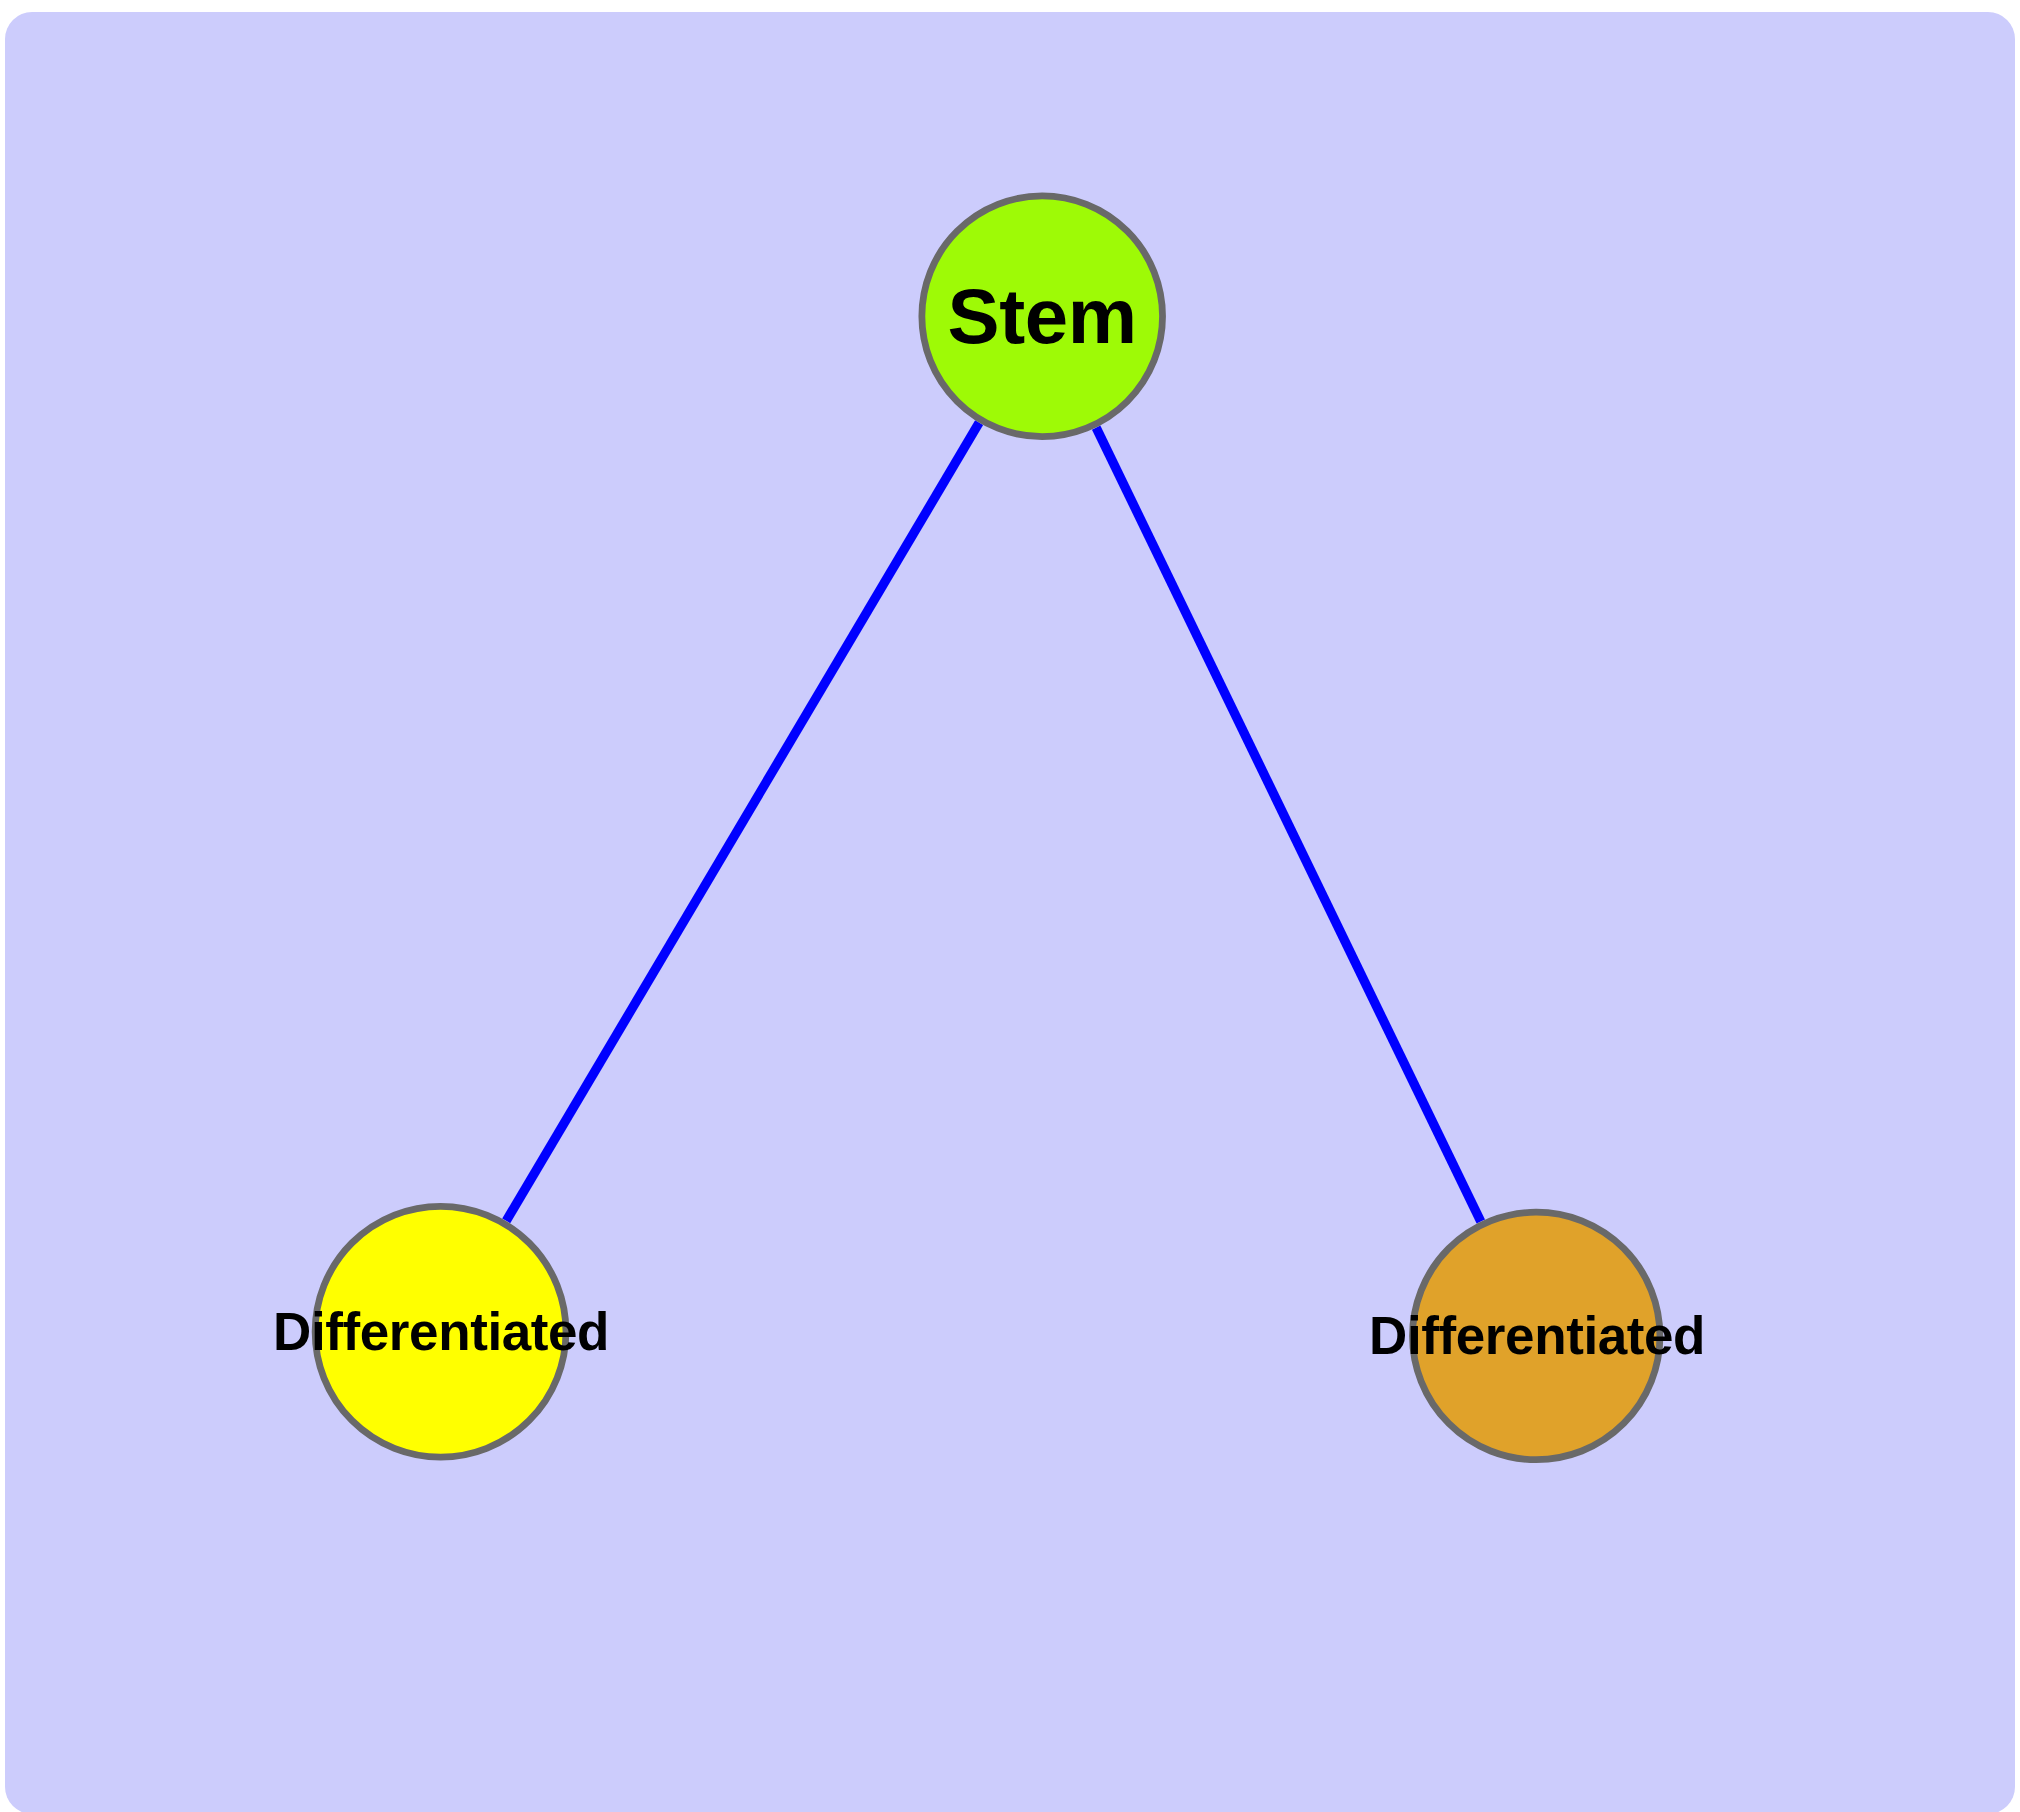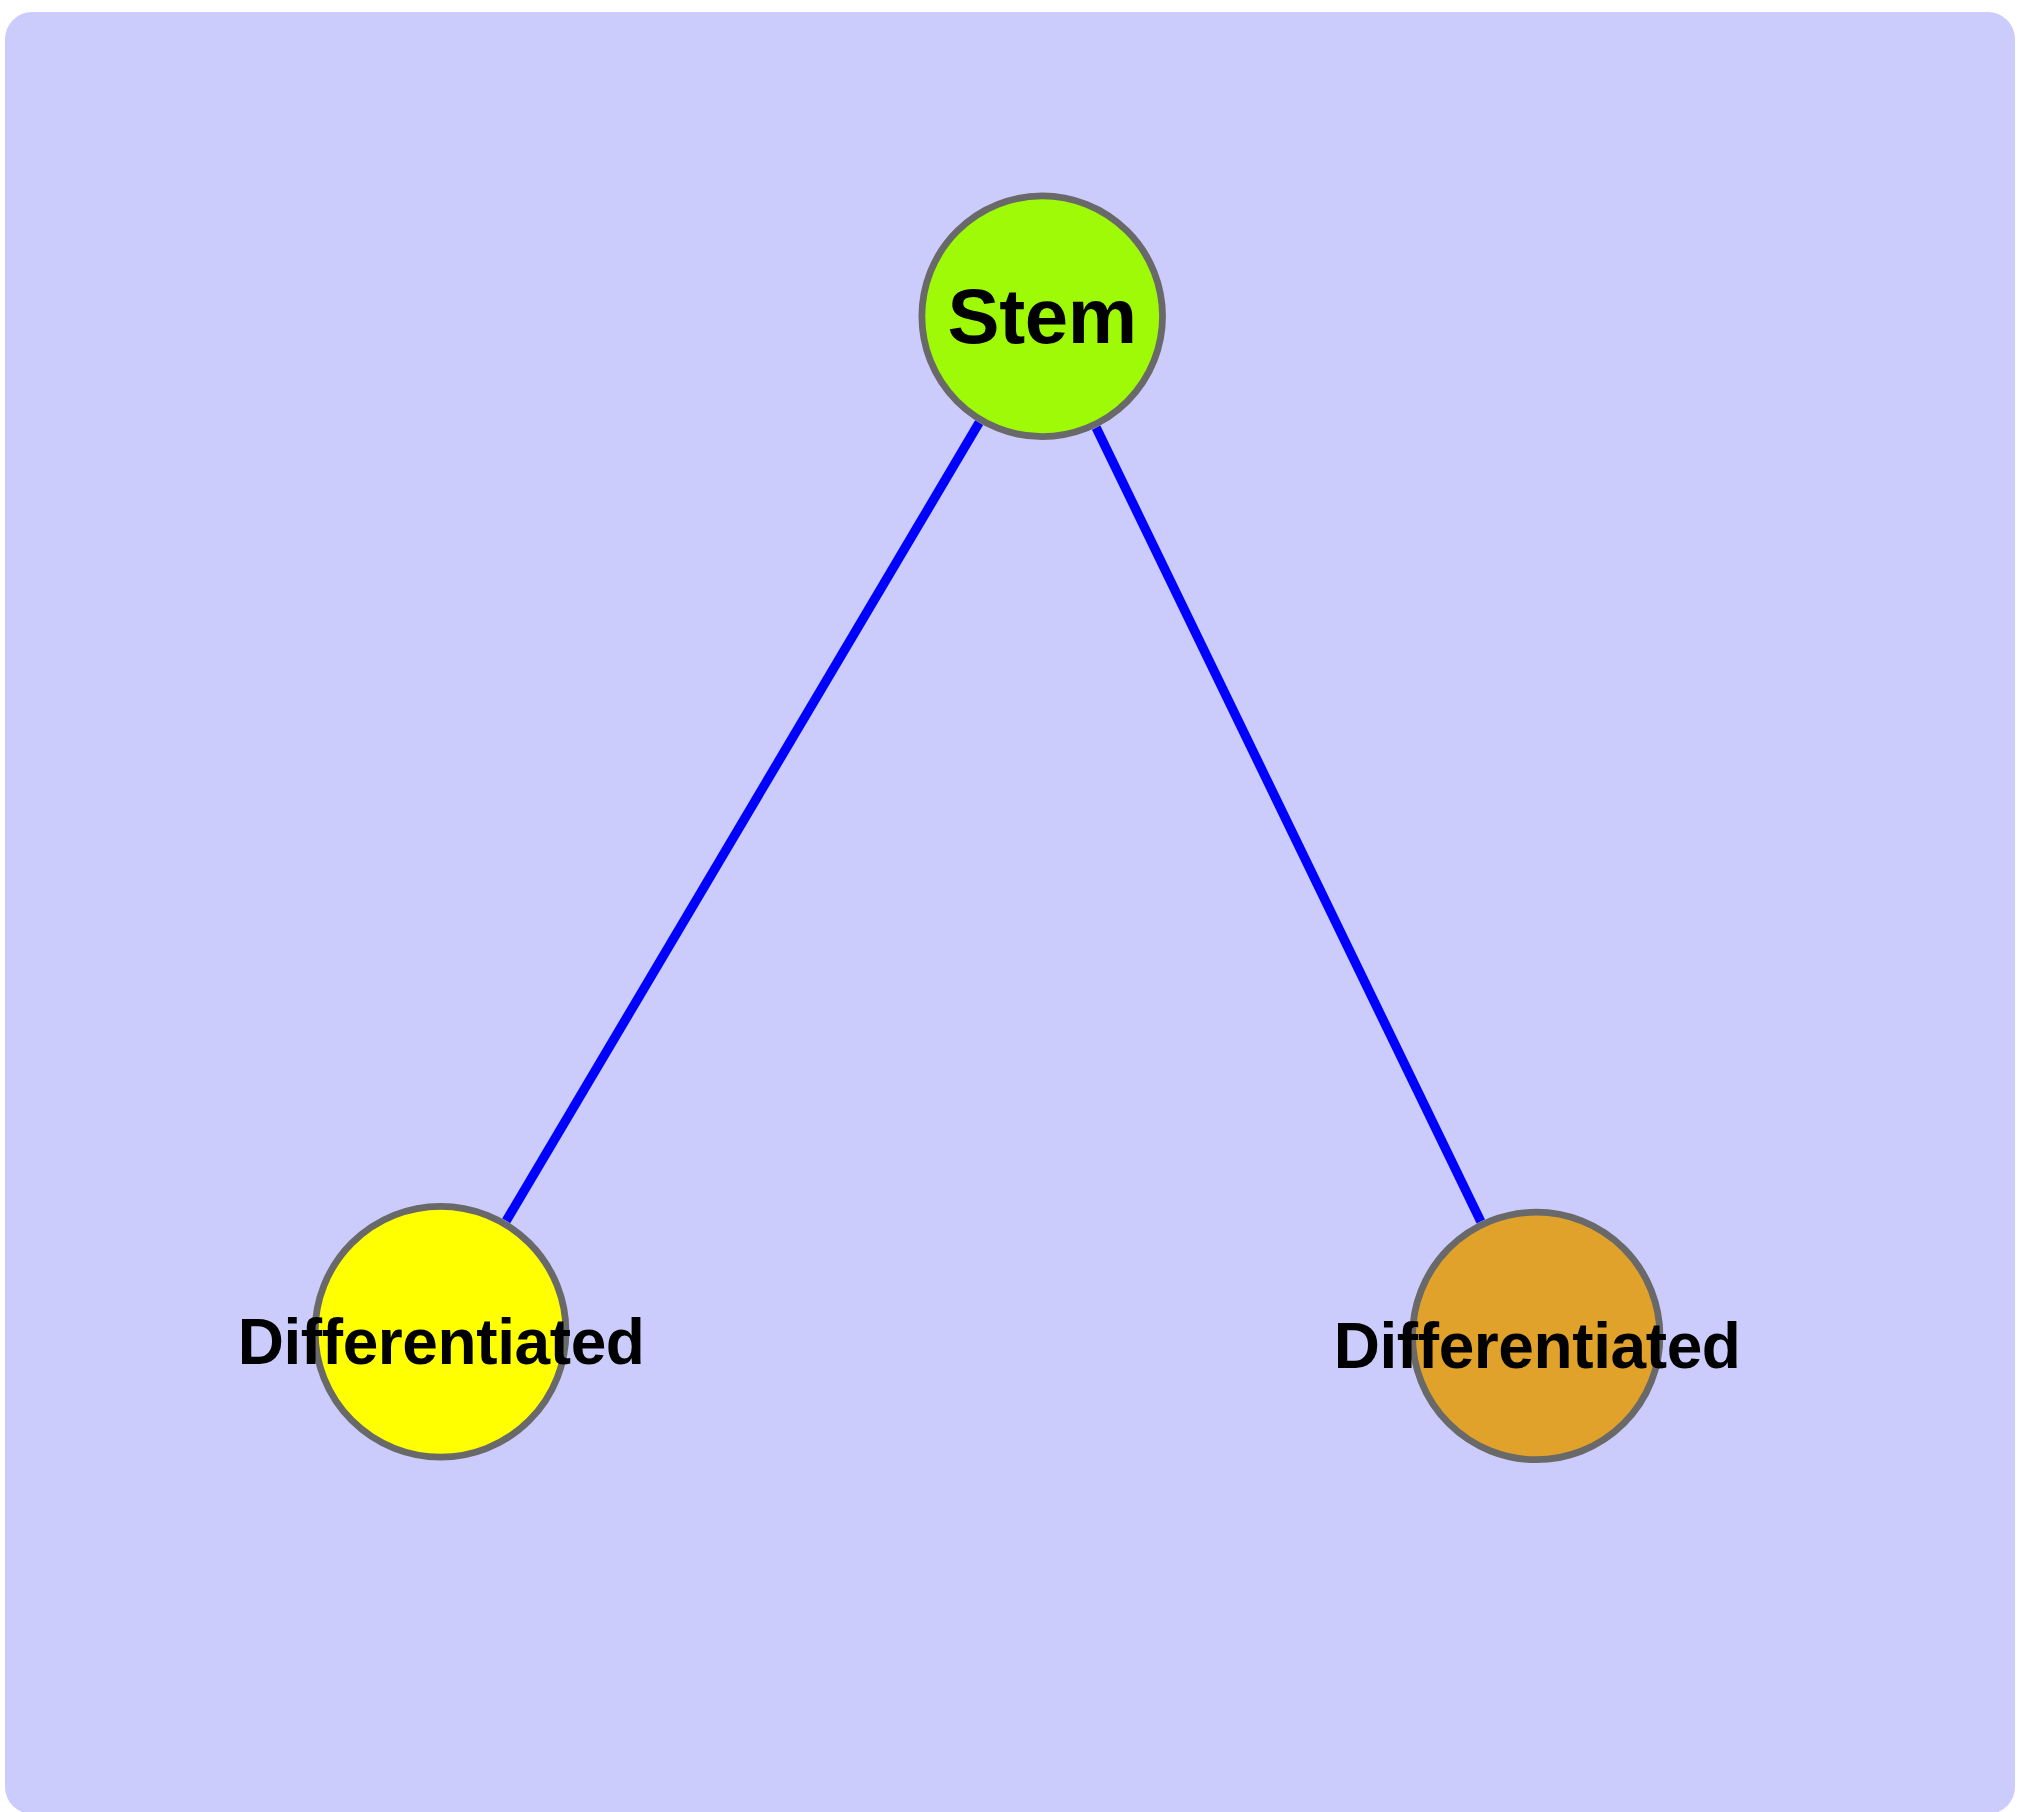--- a/index.html
+++ b/index.html
@@ -54,25 +54,24 @@
     -webkit-font-smoothing: antialiased;
     pointer-events: none;
   }
   .label-stem {
     font-size: 78px;
     left: 0;
     top: 0;
     transform: translate(-50%, -50%);
   }
   .label-leaf {
-    font-size: 64px;
+    font-size: 53px;
     left: 0;
     top: 0;
     transform: translate(-50%, -50%);
-    margin-top: 11px;
   }
   .label-leaf .line2 {
     display: block;
   }
 </style>
 </head>
 <body>
 
 <div id="graph-canvas">
   <div id="graph-plot">

